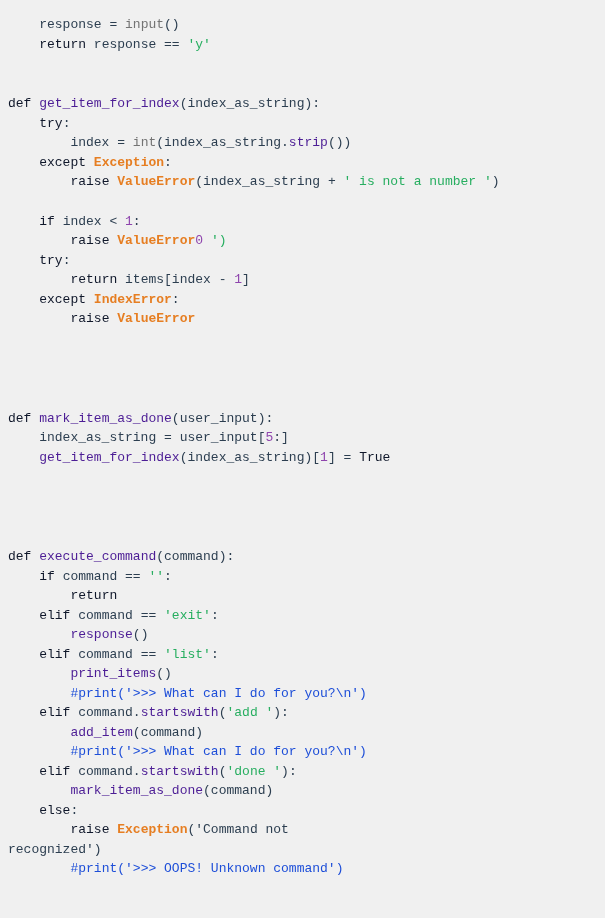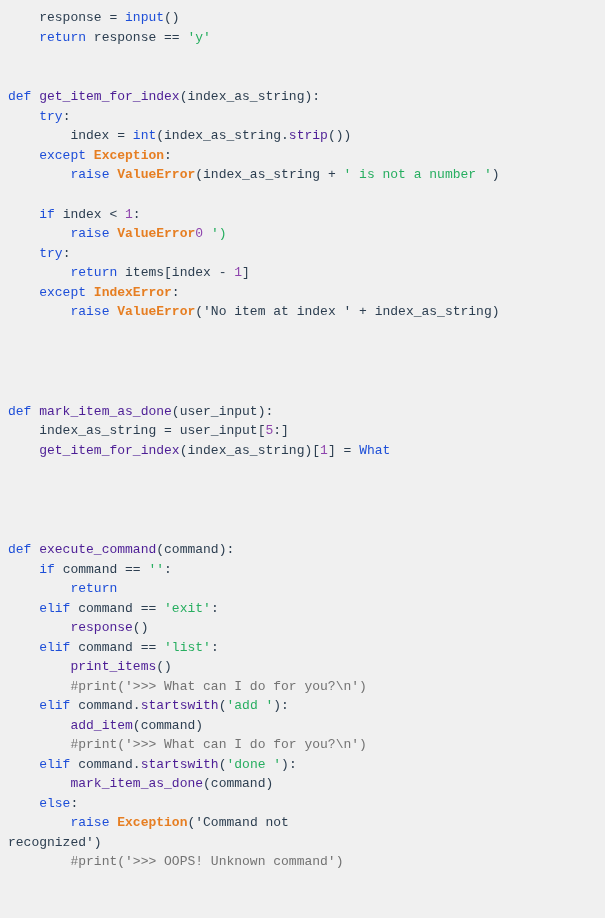--- a/index.html
+++ b/index.html
@@ -12,40 +12,40 @@
       background-color: #f0f0f0;
       font-family: 'Courier New', Courier, monospace;
       font-size: 13px;
       line-height: 1.5;
       width: 605px;
       min-height: 918px;
     }
 
     .code-container {
       background-color: #f0f0f0;
-      padding: 8px 0;
+      padding: 15px 0;
       width: 100%;
       min-height: 918px;
     }
 
     .code-line {
       display: flex;
       padding: 0 8px;
       white-space: pre;
     }
 
     
-    .kw { color: #1d4ed8; } 
+    .kw { color: #0f172a; } 
     .fn { color: #4c1d95; } 
     .str { color: #27ae60; } 
     .num { color: #8e44ad; } 
-    .cm { color: #737373; } 
+    .cm { color: #1d4ed8; } 
     .cls { color: #e67e22; font-weight: bold; } 
     .plain { color: #2c3e50; }
-    .builtin { color: #1d4ed8; } 
+    .builtin { color: #737373; } 
 
     .empty-line {
       height: 20px;
     }
   </style>
 </head>
 <body>
 
 <div class="code-container">
   <div id="code-lines">
@@ -57,28 +57,28 @@
       <div class="code-line"><span class="plain">    </span><span class="kw">try</span><span class="plain">:</span></div>
       <div class="code-line"><span class="plain">        index = </span><span class="builtin">int</span><span class="plain">(index_as_string.</span><span class="fn">strip</span><span class="plain">())</span></div>
       <div class="code-line"><span class="plain">    </span><span class="kw">except</span><span class="plain"> </span><span class="cls">Exception</span><span class="plain">:</span></div>
       <div class="code-line"><span class="plain">        </span><span class="kw">raise</span><span class="plain"> </span><span class="cls">ValueError</span><span class="plain">(index_as_string + </span><span class="str">' is not a number '</span><span class="plain">)</span></div>
       <div class="code-line empty-line">&nbsp;</div>
       <div class="code-line"><span class="plain">    </span><span class="kw">if</span><span class="plain"> index &lt; </span><span class="num">1</span><span class="plain">:</span></div>
       <div class="code-line"><span class="plain">        </span><span class="kw">raise</span><span class="plain"> </span><span class="cls">ValueError</span><span class="num">0</span><span class="str"> ')</span></div>
       <div class="code-line"><span class="plain">    </span><span class="kw">try</span><span class="plain">:</span></div>
       <div class="code-line"><span class="plain">        </span><span class="kw">return</span><span class="plain"> items[index - </span><span class="num">1</span><span class="plain">]</span></div>
       <div class="code-line"><span class="plain">    </span><span class="kw">except</span><span class="plain"> </span><span class="cls">IndexError</span><span class="plain">:</span></div>
-      <div class="code-line"><span class="plain">        </span><span class="kw">raise</span><span class="plain"> </span><span class="cls">ValueError</span><span class="plain">('No item at index ' + index_as_string)</span></div>
+      <div class="code-line"><span class="plain">        </span><span class="kw">raise</span><span class="plain"> </span><span class="cls">ValueError</span></div>
       <div class="code-line empty-line">&nbsp;</div>
       <div class="code-line empty-line">&nbsp;</div>
       <div class="code-line empty-line">&nbsp;</div>
       <div class="code-line empty-line">&nbsp;</div>
       <div class="code-line"><span class="kw">def</span><span class="plain"> </span><span class="fn">mark_item_as_done</span><span class="plain">(user_input):</span></div>
       <div class="code-line"><span class="plain">    index_as_string = user_input[</span><span class="num">5</span><span class="plain">:]</span></div>
-      <div class="code-line"><span class="plain">    </span><span class="fn">get_item_for_index</span><span class="plain">(index_as_string)[</span><span class="num">1</span><span class="plain">] = </span><span class="kw">What</span></div>
+      <div class="code-line"><span class="plain">    </span><span class="fn">get_item_for_index</span><span class="plain">(index_as_string)[</span><span class="num">1</span><span class="plain">] = </span><span class="kw">True</span></div>
       <div class="code-line empty-line">&nbsp;</div>
       <div class="code-line empty-line">&nbsp;</div>
       <div class="code-line empty-line">&nbsp;</div>
       <div class="code-line empty-line">&nbsp;</div>
       <div class="code-line"><span class="kw">def</span><span class="plain"> </span><span class="fn">execute_command</span><span class="plain">(command):</span></div>
       <div class="code-line"><span class="plain">    </span><span class="kw">if</span><span class="plain"> command == </span><span class="str">''</span><span class="plain">:</span></div>
       <div class="code-line"><span class="plain">        </span><span class="kw">return</span></div>
       <div class="code-line"><span class="plain">    </span><span class="kw">elif</span><span class="plain"> command == </span><span class="str">'exit'</span><span class="plain">:</span></div>
       <div class="code-line"><span class="plain">        </span><span class="fn">response</span><span class="plain">()</span></div>
       <div class="code-line"><span class="plain">    </span><span class="kw">elif</span><span class="plain"> command == </span><span class="str">'list'</span><span class="plain">:</span></div>

